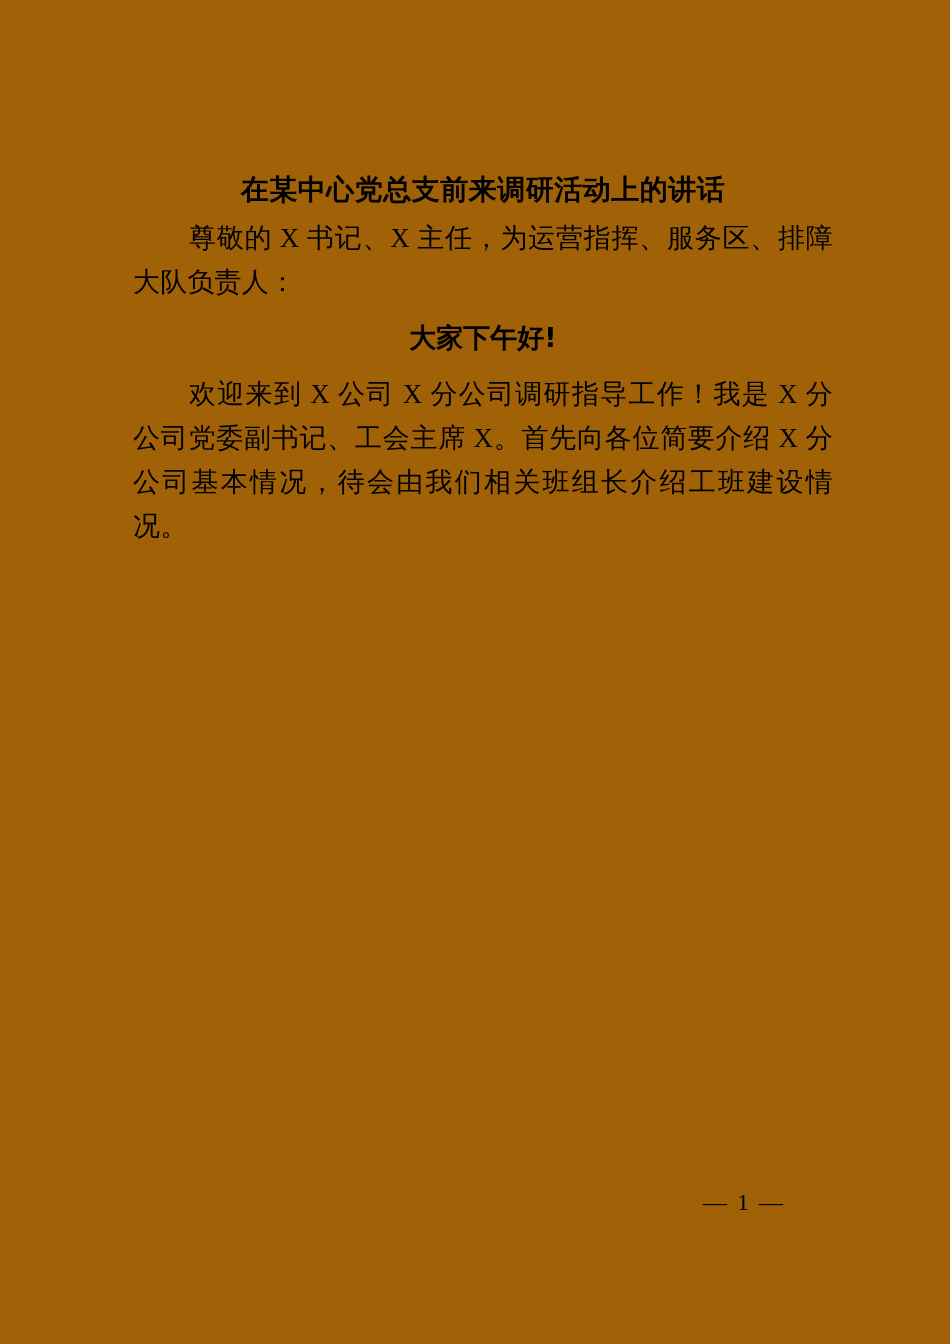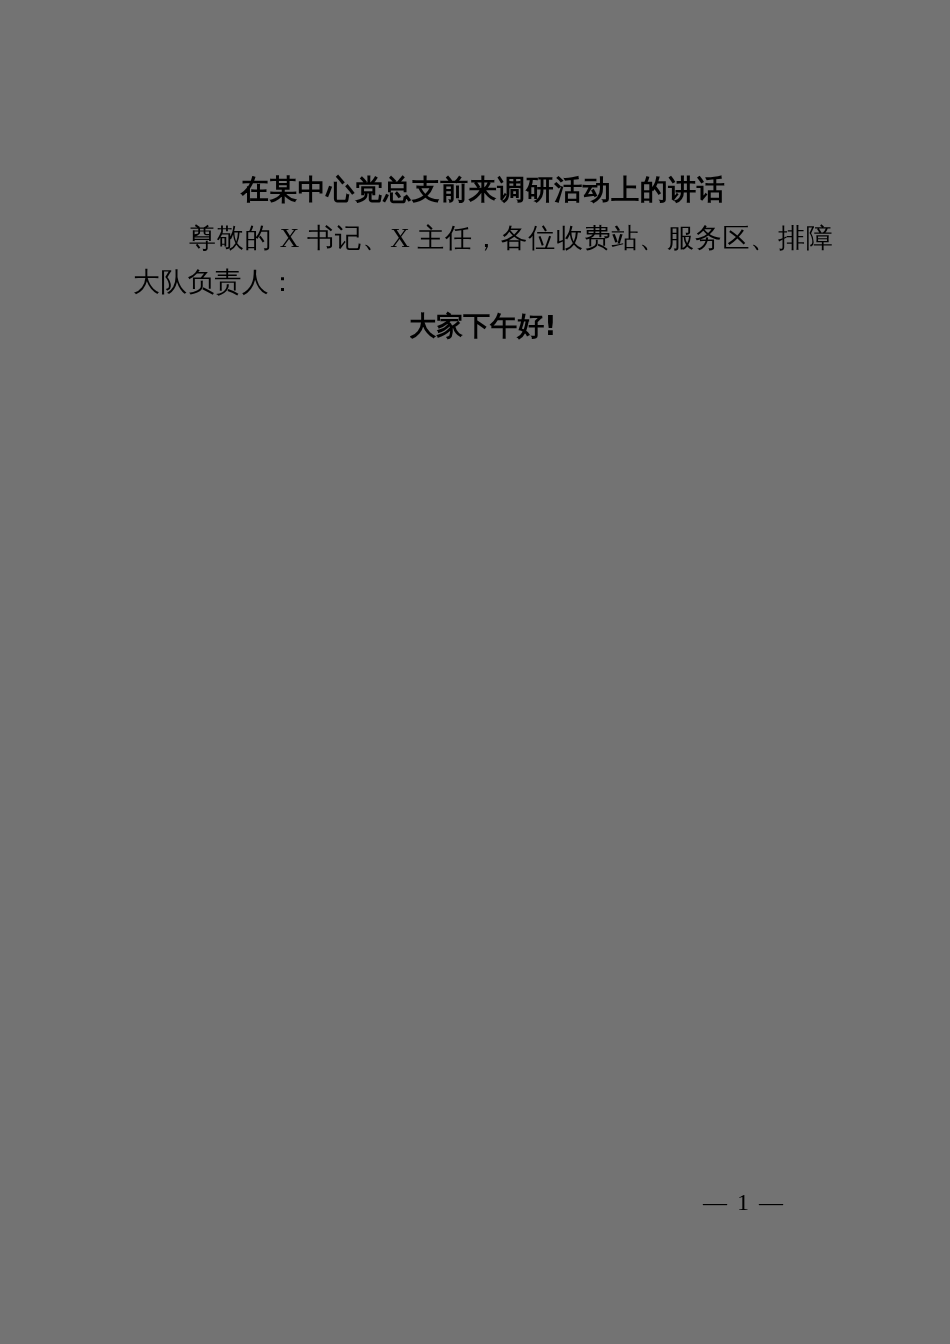--- a/index.html
+++ b/index.html
@@ -8,21 +8,21 @@
     background: #ffffff;
   }
   body {
     font-family: "Liberation Serif", "DejaVu Serif", serif;
     color: #000000;
   }
   .page {
     position: relative;
     width: 950px;
     height: 1344px;
-    background: #737373;
+    background: #a16207;
     box-sizing: border-box;
     overflow: hidden;
   }
   .content {
     position: absolute;
     left: 133px;
     top: 168px;
     width: 700px;
   }
   .doc-title {
@@ -46,21 +46,21 @@
     margin: 0;
     text-indent: 56px;
     letter-spacing: 0.2px;
   }
   .sub-heading {
     font-family: "DejaVu Sans", "Liberation Sans", sans-serif;
     font-weight: bold;
     font-size: 27px;
     line-height: 44px;
     text-align: center;
-    margin: 0;
+    margin: 12px;
   }
   .para-gap {
     height: 6px;
   }
   .footer {
     position: absolute;
     left: 133px;
     top: 1186px;
     width: 700px;
     font-family: "Liberation Serif", "DejaVu Serif", serif;
@@ -74,24 +74,25 @@
 </style>
 </head>
 <body>
 
 <div class="page">
 
   <div class="content">
 
     <h1 class="doc-title">在某中心党总支前来调研活动上的讲话</h1>
 
-    <p class="salutation">尊敬的 X 书记、X 主任，各位收费站、服务区、排障大队负责人：</p>
+    <p class="salutation">尊敬的 X 书记、X 主任，为运营指挥、服务区、排障大队负责人：</p>
 
     <p class="sub-heading">大家下午好!</p>
 
+    <p class="body-para">欢迎来到 X 公司 X 分公司调研指导工作！我是 X 分公司党委副书记、工会主席 X。首先向各位简要介绍 X 分公司基本情况，待会由我们相关班组长介绍工班建设情况。</p>
 
     <div class="para-gap"></div>
 
 
     <div class="para-gap"></div>
 
 
   </div>
 
   <div class="footer">— 1 —</div>

